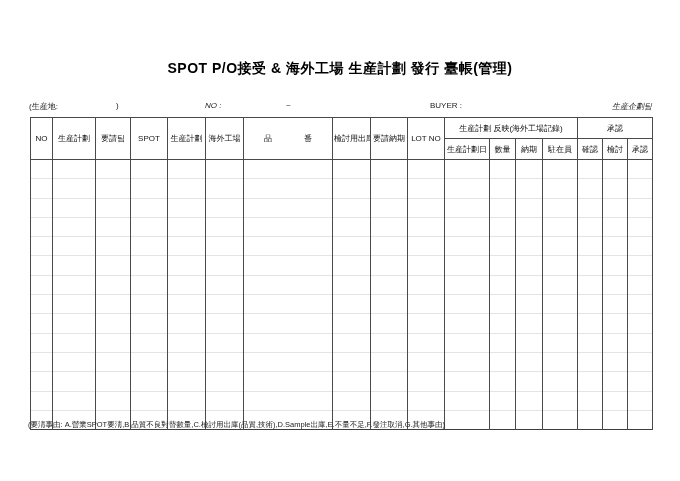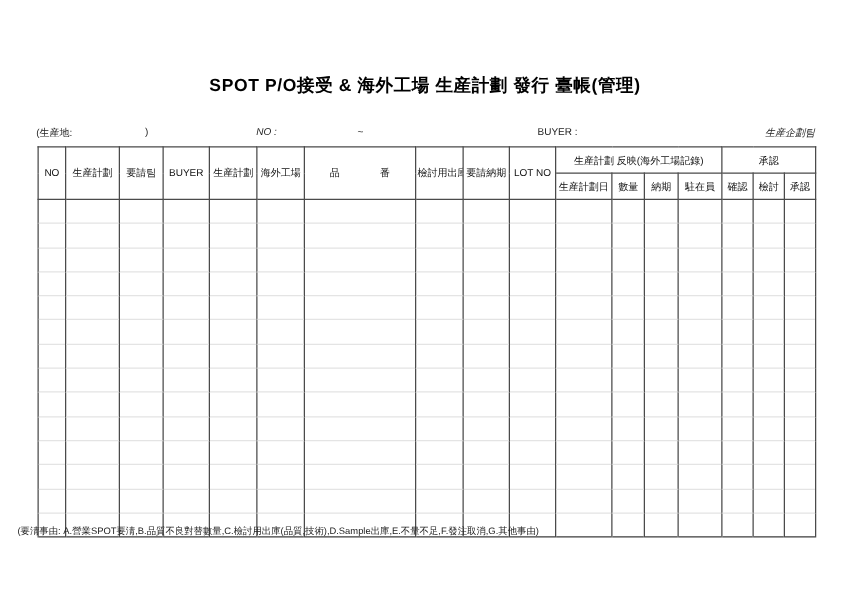--- a/index.html
+++ b/index.html
@@ -68,21 +68,21 @@
     border-right: 1px solid #4a4a4a;
     border-top: 1px solid #e4e4e4;
     height: 18.3px;
     padding: 0;
   }
   table.ledger tbody tr:first-child td { border-top: 1px solid #4a4a4a; }
   .col-part { word-spacing: 30px; }
 
   .footnote {
     position: absolute;
-    left: 14px;
+    left: 28px;
     top: 420px;
     font-size: 7.5px;
     white-space: nowrap;
     color: #222;
   }
 </style>
 </head>
 <body>
 
 <div class="page">
@@ -116,21 +116,21 @@
         <col style="width:35px">
         <col style="width:25px">
       <col style="width:25px">
         <col style="width:25px">
     </colgroup>
     <thead>
       <tr>
         <th rowspan="2">NO</th>
         <th rowspan="2">生産計劃</th>
         <th rowspan="2">要請팀</th>
-        <th rowspan="2">BUYER</th>
+        <th rowspan="2">SPOT</th>
         <th rowspan="2">生産計劃</th>
         <th rowspan="2">海外工場</th>
         <th rowspan="2" class="col-part">品 番</th>
         <th rowspan="2">檢討用出庫</th>
         <th rowspan="2">要請納期</th>
         <th rowspan="2">LOT NO</th>
         <th colspan="4">生産計劃 反映(海外工場記錄)</th>
         <th colspan="3">承認</th>
       </tr>
       <tr>

